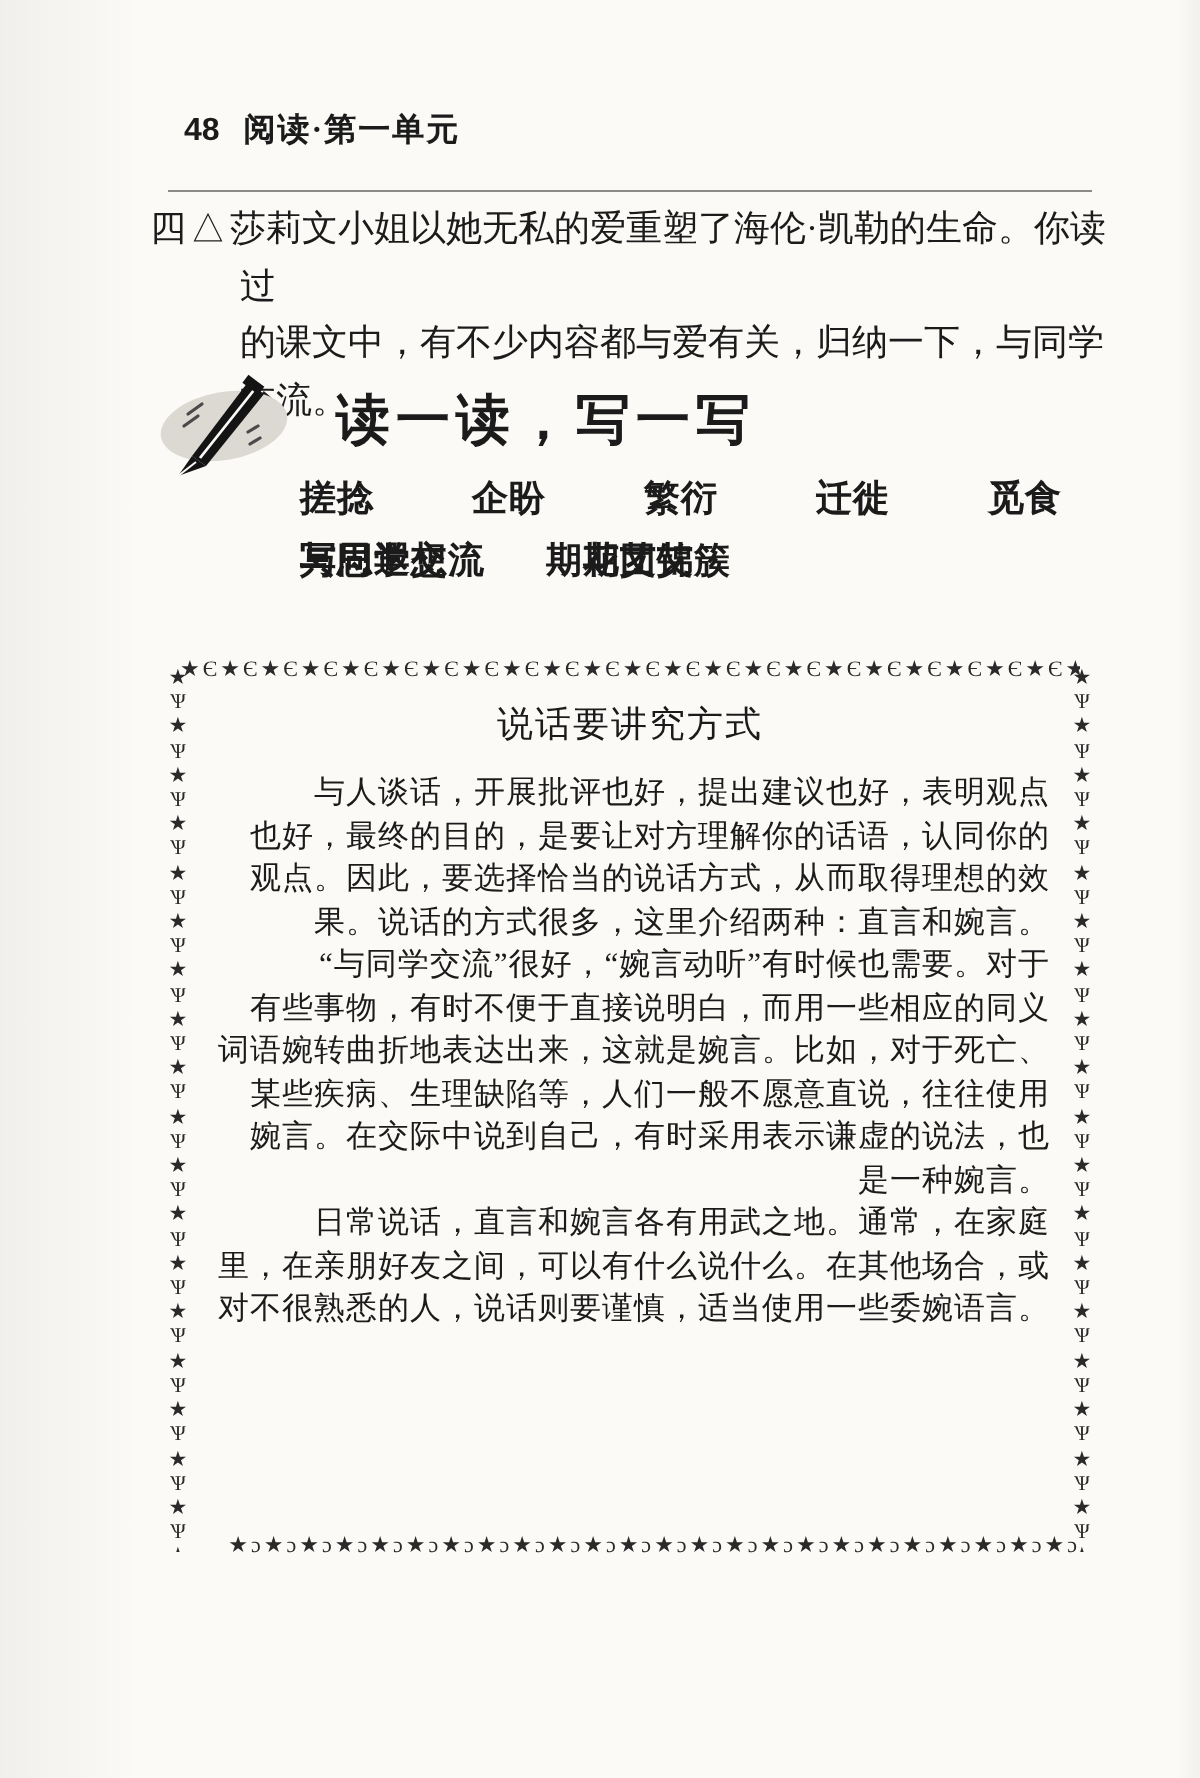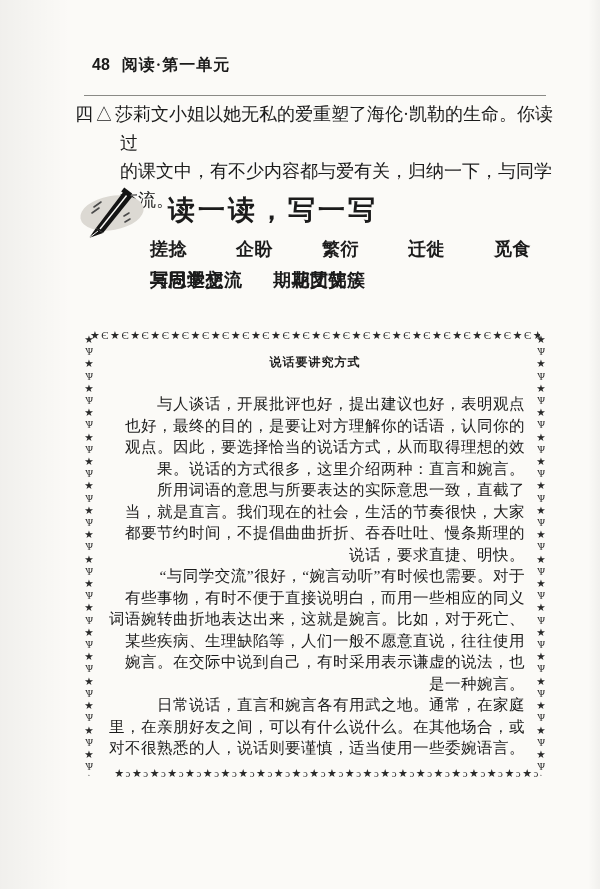--- a/index.html
+++ b/index.html
@@ -56,23 +56,23 @@
     position:absolute; left:82px; top:329px; width:466px; height:452px;
   }
   .b-edge { position:absolute; color:#2a2a2a; overflow:hidden; }
   .b-top    { top:0; left:8px; right:8px; height:14px; font-size:11px; line-height:13px; letter-spacing:1.5px; white-space:nowrap; }
   .b-bottom { bottom:0; left:8px; right:8px; height:14px; font-size:11px; line-height:13px; letter-spacing:1.5px; white-space:nowrap;text-align:right; }
   .b-left   { left:0; top:5px; bottom:5px; width:14px; font-size:10.5px; line-height:12.2px; word-break:break-all; text-align:center; }
   .b-right  { right:0; top:5px; bottom:5px; width:14px; font-size:10.5px; line-height:12.2px; word-break:break-all; text-align:center; }
 
   .box-title {
     padding-top:22px; text-align:center;
-    font-family:"Liberation Sans", sans-serif; font-weight:bold;
-    font-size:12px; letter-spacing:1px; line-height:22px;
-    margin-bottom:20px;
+    font-family:"Liberation Sans", sans-serif; font-weight:normal;
+    font-size:18px; letter-spacing:1px; line-height:22px;
+    margin-bottom:13px;
   }
   .box-body { padding:0 23px; }
   .box-body p {
     font-size:15.5px; line-height:21.5px;
     text-indent:2em; white-space:pre-line;
     letter-spacing:0.5px;
     text-align:right;
   }
 </style>
 </head>
@@ -122,24 +122,20 @@
     <div class="b-edge b-bottom">★ɔ★ɔ★ɔ★ɔ★ɔ★ɔ★ɔ★ɔ★ɔ★ɔ★ɔ★ɔ★ɔ★ɔ★ɔ★ɔ★ɔ★ɔ★ɔ★ɔ★ɔ★ɔ★ɔ★ɔ</div>
     <div class="b-edge b-left">★Ѱ★Ѱ★Ѱ★Ѱ★Ѱ★Ѱ★Ѱ★Ѱ★Ѱ★Ѱ★Ѱ★Ѱ★Ѱ★Ѱ★Ѱ★Ѱ★Ѱ★Ѱ★Ѱ★Ѱ</div>
     <div class="b-edge b-right">★Ѱ★Ѱ★Ѱ★Ѱ★Ѱ★Ѱ★Ѱ★Ѱ★Ѱ★Ѱ★Ѱ★Ѱ★Ѱ★Ѱ★Ѱ★Ѱ★Ѱ★Ѱ★Ѱ★Ѱ</div>
 
     <h3 class="box-title">说话要讲究方式</h3>
     <div class="box-body">
         <p>与人谈话，开展批评也好，提出建议也好，表明观点
 也好，最终的目的，是要让对方理解你的话语，认同你的
 观点。因此，要选择恰当的说话方式，从而取得理想的效
 果。说话的方式很多，这里介绍两种：直言和婉言。</p>
-        <p>所用词语的意思与所要表达的实际意思一致，直截了
-当，就是直言。我们现在的社会，生活的节奏很快，大家
-都要节约时间，不提倡曲曲折折、吞吞吐吐、慢条斯理的
-说话，要求直捷、明快。</p>
         <p>“与同学交流”很好，“婉言动听”有时候也需要。对于
 有些事物，有时不便于直接说明白，而用一些相应的同义
 词语婉转曲折地表达出来，这就是婉言。比如，对于死亡、
 某些疾病、生理缺陷等，人们一般不愿意直说，往往使用
 婉言。在交际中说到自己，有时采用表示谦虚的说法，也
 是一种婉言。</p>
         <p>日常说话，直言和婉言各有用武之地。通常，在家庭
 里，在亲朋好友之间，可以有什么说什么。在其他场合，或
 对不很熟悉的人，说话则要谨慎，适当使用一些委婉语言。</p>
       </div>

